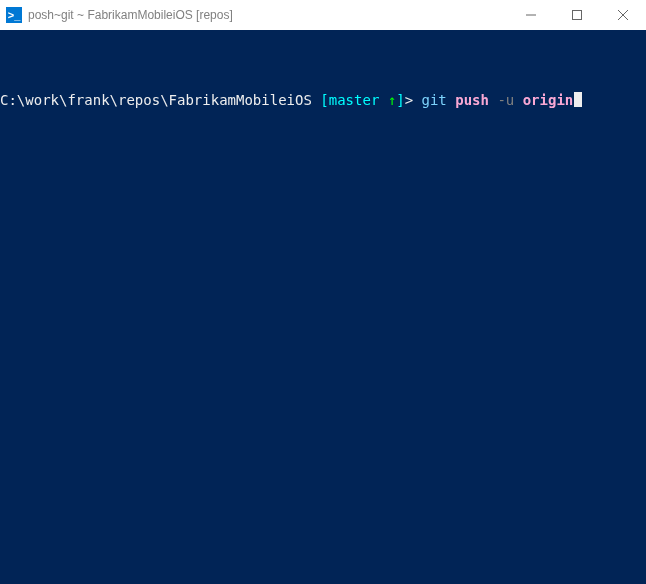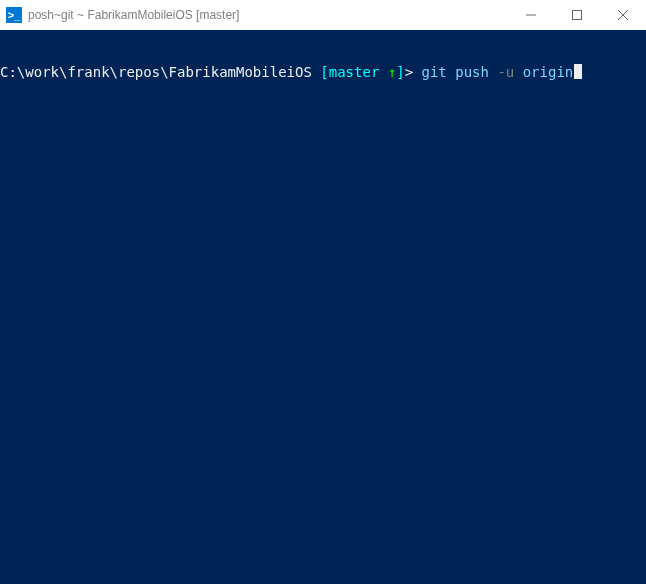--- a/index.html
+++ b/index.html
@@ -57,56 +57,57 @@
       color: #666;
       cursor: pointer;
     }
     .win-btn svg {
       stroke: #666;
       fill: none;
       stroke-width: 1;
     }
     .terminal-body {
       flex: 1;
-      padding: 2px 0 0 0;
+      padding: 9px 0 0 0;
       font-family: Consolas, "Lucida Console", monospace;
       font-size: 14px;
       line-height: 16px;
       color: #eeeeee;
       overflow: hidden;
       white-space: pre;
+      margin-top: 21px;
     }
     .prompt-line {
       display: flex;
       flex-wrap: wrap;
     }
     .c-path { color: #eeeeee; }
     .c-branch { color: #00ffff; }
     .c-arrow { color: #00ff00; }
     .c-cmd { color: #7dd3fc; }
-    .c-arg { color: #7dd3fc; }
+    .c-arg { color: #f9a8d4; font-weight: bold; }
     .c-flag { color: #808080; }
     .cursor {
       display: inline-block;
       width: 8px;
       height: 15px;
       background: #eeeeee;
       vertical-align: text-bottom;
       margin-left: 1px;
     }
   </style>
 </head>
 <body>
 
 <div class="window">
   <div class="titlebar">
     <div class="app-icon">
       <span>&gt;_</span>
     </div>
-    <div class="title-text">posh~git ~ FabrikamMobileiOS [master]</div>
+    <div class="title-text">posh~git ~ FabrikamMobileiOS [repos]</div>
     <div class="win-controls">
       <div class="win-btn">
         <svg width="10" height="10" viewBox="0 0 10 10">
             <path d="M0 5 H10"></path>
           </svg>
       </div>
       <div class="win-btn">
         <svg width="10" height="10" viewBox="0 0 10 10">
             <rect x="0.5" y="0.5" width="9" height="9"></rect>
           </svg>

